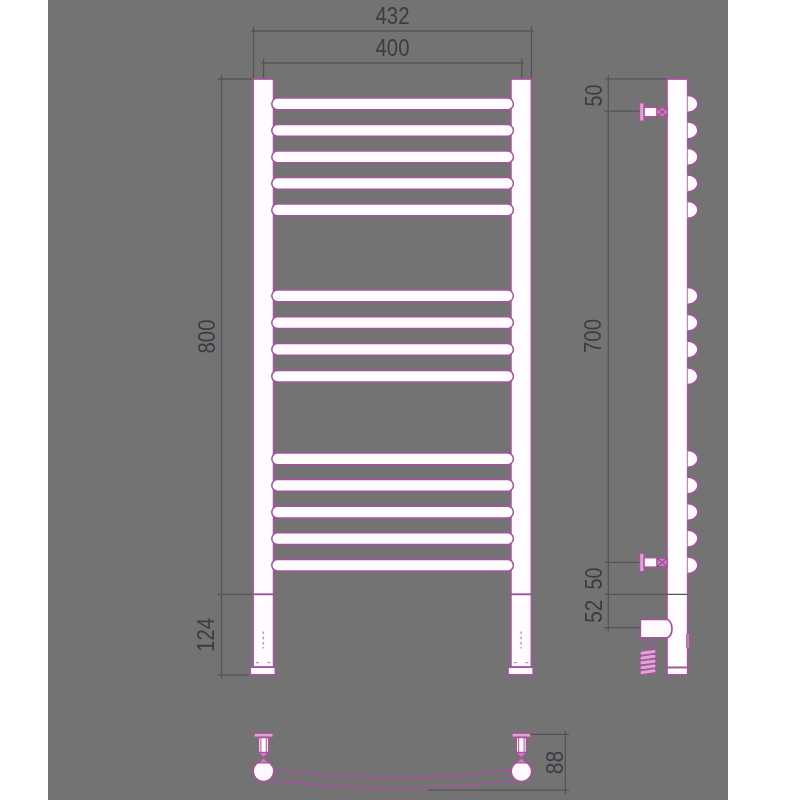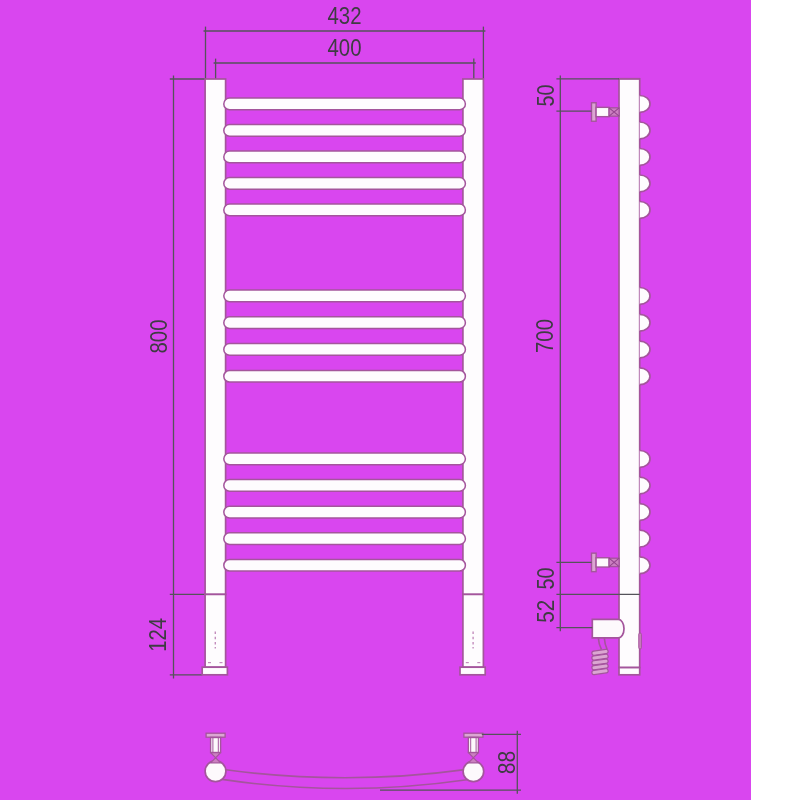--- a/index.html
+++ b/index.html
@@ -1,16 +1,16 @@
 <!DOCTYPE html>
 <html><head>
 <meta charset="utf-8">
 <style>
 html,body{margin:0;padding:0;background:#ffffff;}
-.page{width:751px;height:800px;position:relative;background:#d946ef;}
+.page{width:680px;height:800px;position:relative;background:#737373;margin-left:48px;}
 text.dim{font-family:"Liberation Sans",sans-serif;font-size:24px;fill:#3e3c42;}
 .dk line{stroke:#55535a;stroke-width:1.3;}
 .mg{fill:#fefcfe;stroke:#a4559c;stroke-width:1.7;}
 .rg{stroke-width:1.5;}
 </style>
 </head>
 <body>
 <div class="page">
 <svg width="800" height="800" viewBox="0 0 800 800">
 

